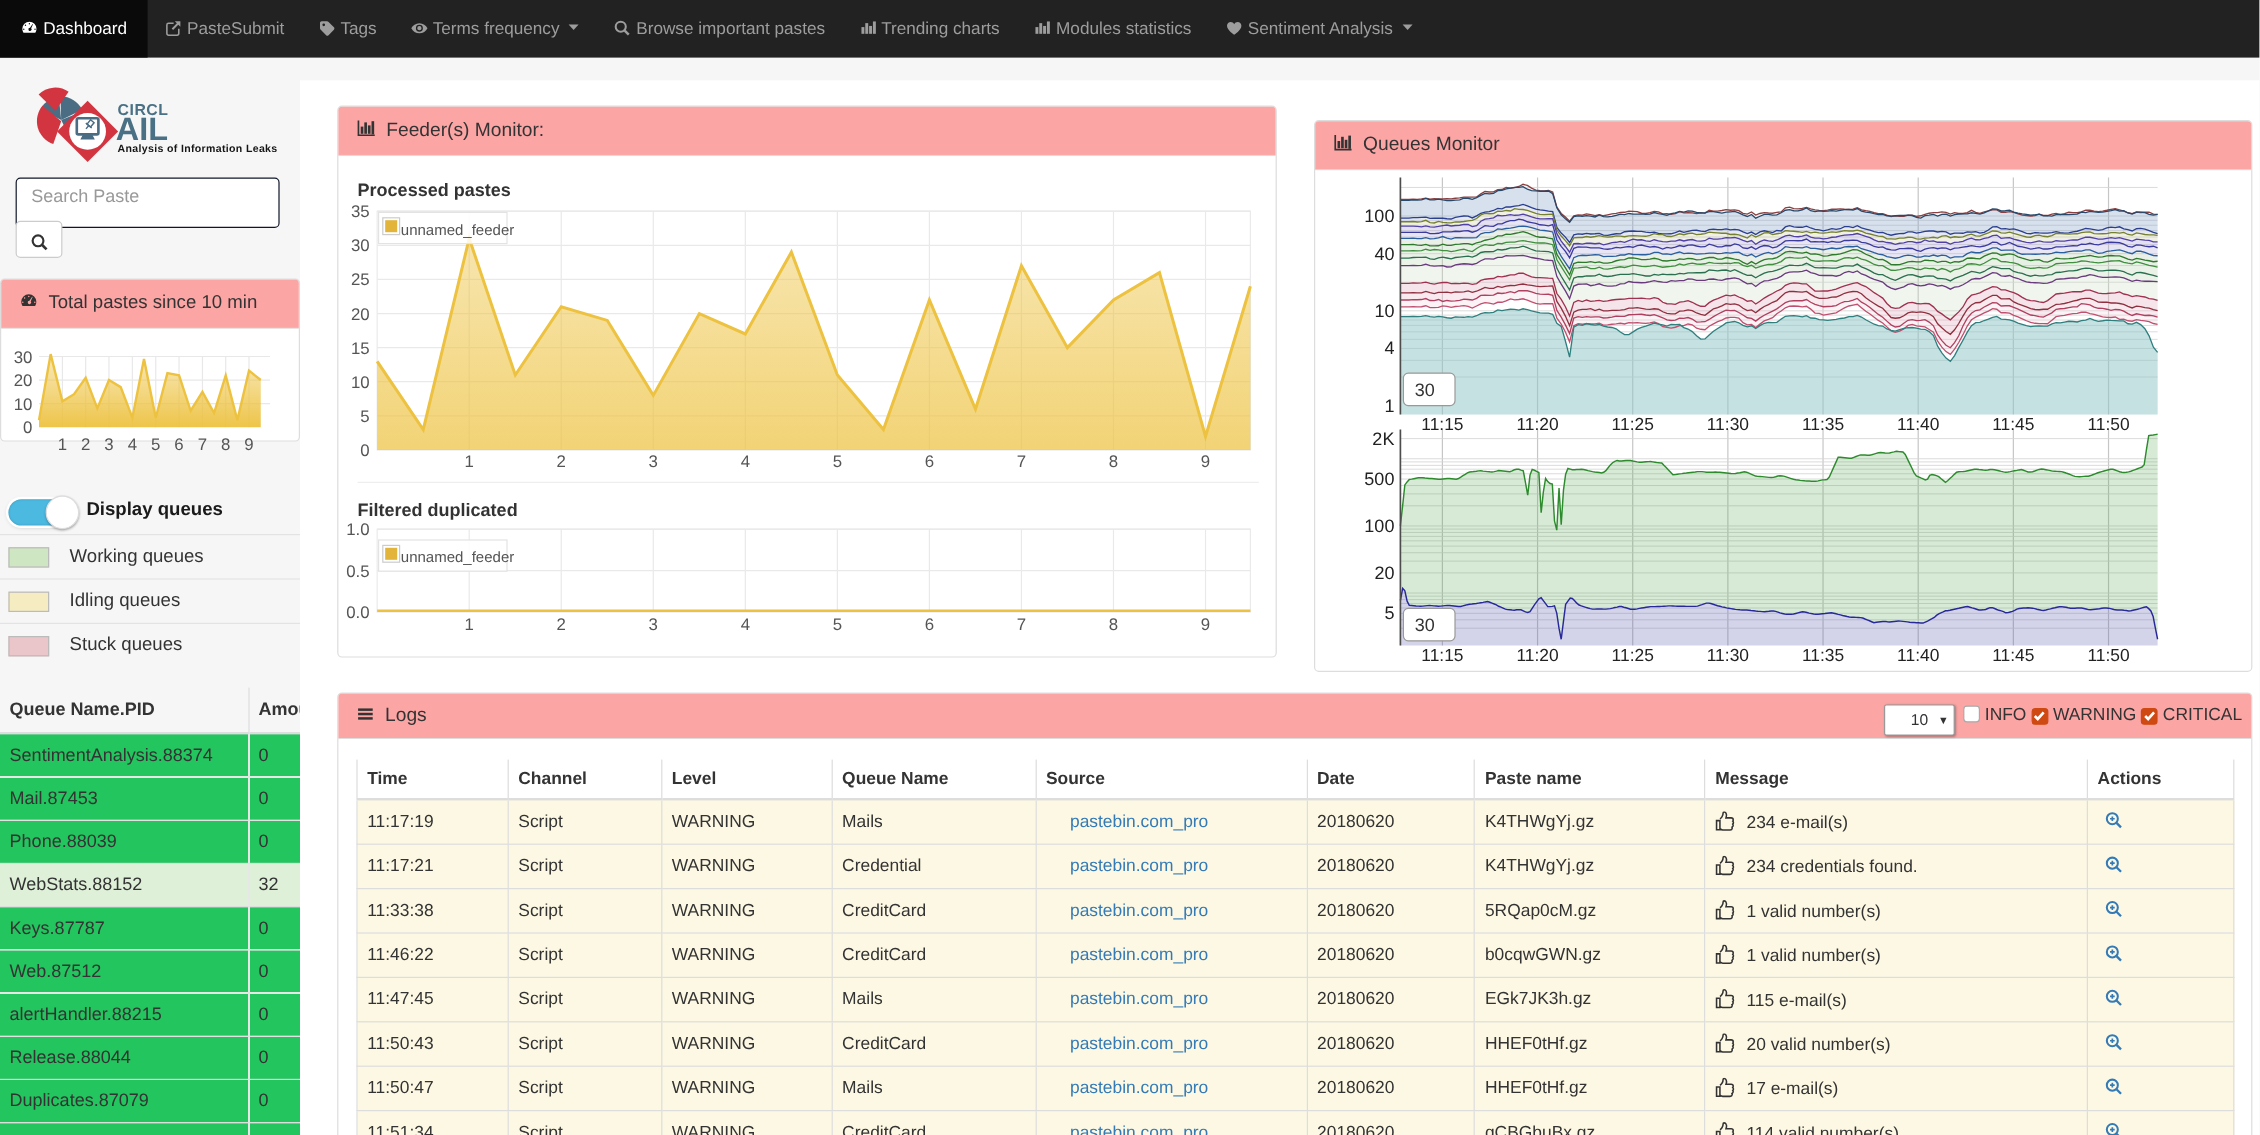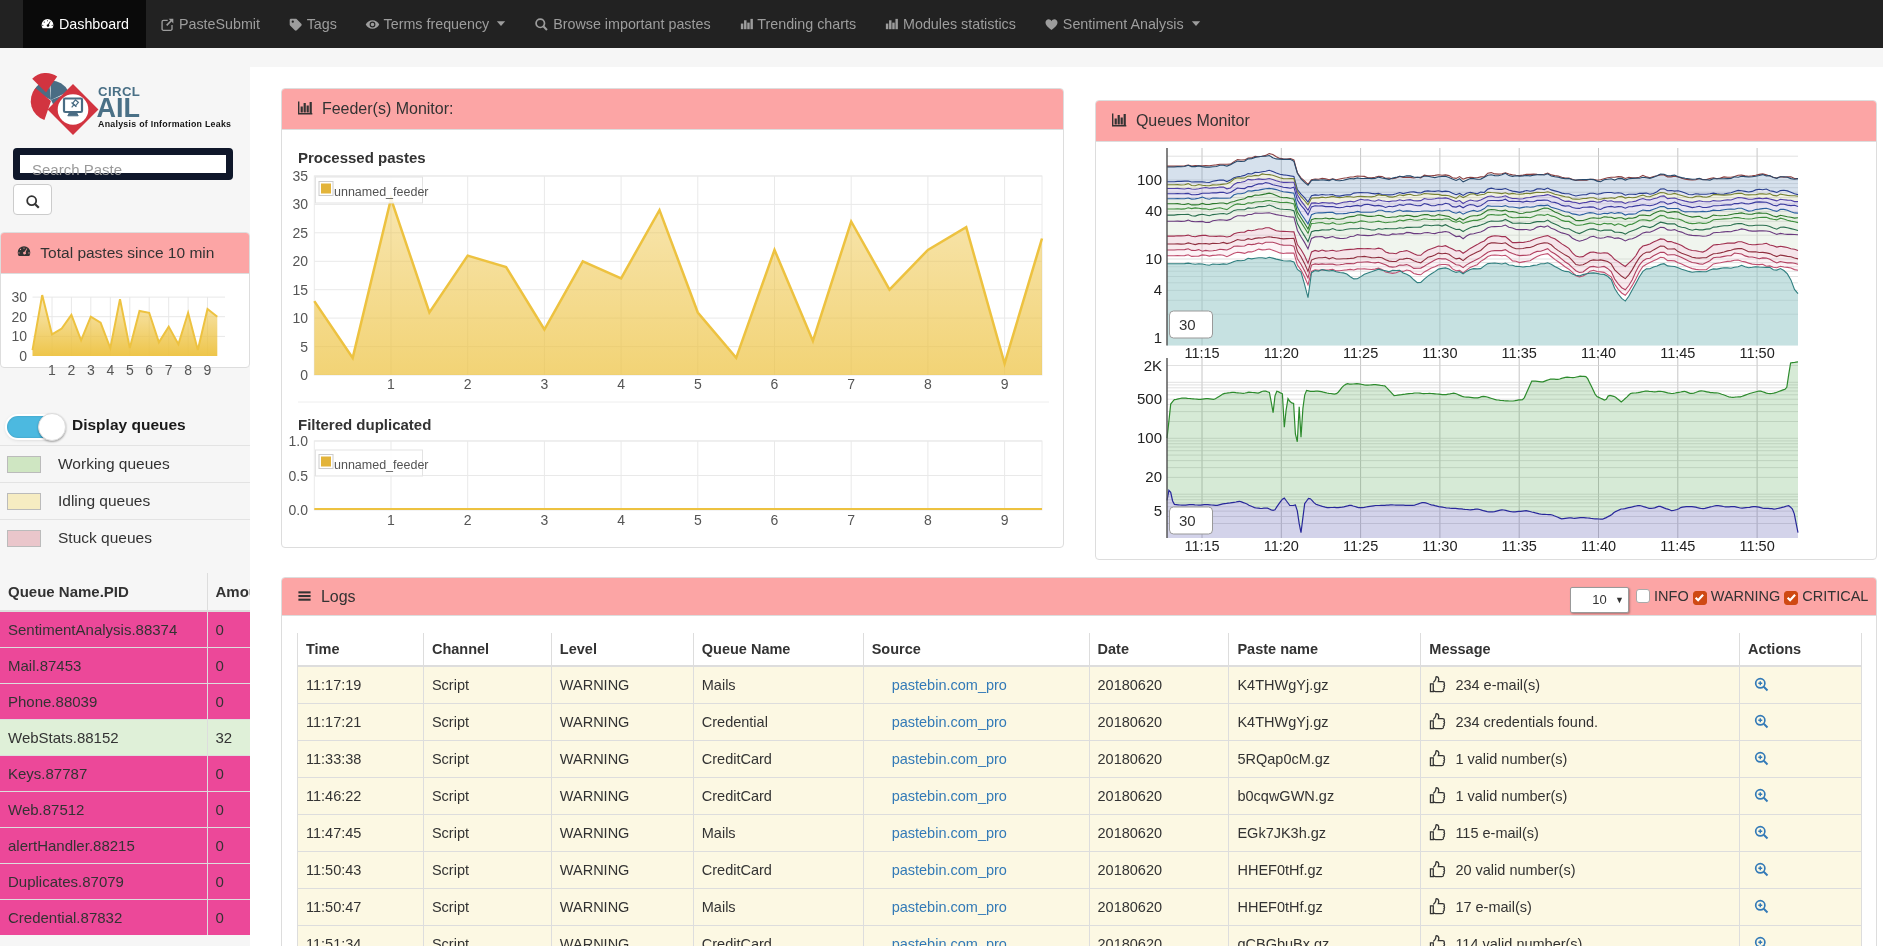--- a/index.html
+++ b/index.html
@@ -1,25 +1,25 @@
 <!DOCTYPE html>
 <html><head><meta charset="utf-8"><style>
 * { margin:0; padding:0; box-sizing:border-box; }
 svg text { font-family:"Liberation Sans", sans-serif; }
 body { width:1883px; height:946px; overflow:hidden; position:relative;
   font-family:"Liberation Sans", sans-serif; background:#f6f6f6; font-size:14px; color:#333; }
-.nav { position:absolute; left:0; top:0; width:1883px; height:48px; background:#222; display:flex; z-index:5;padding-left:23px; }
+.nav { position:absolute; left:0; top:0; width:1883px; height:48px; background:#222; display:flex; z-index:5; }
 .navitem { line-height:48px; padding:0 14px; color:#9d9d9d; font-size:14.3px; white-space:nowrap; }
 .navitem.active { background:#0a0a0a; color:#fff; padding:0 17px; }
 #main { position:absolute; left:250px; top:67px; width:1633px; height:879px; background:#fff; }
 .panel { position:absolute; background:#fff; border:1px solid #ddd; border-radius:4px; }
 .phead { height:41px; background:#fca5a5; border-bottom:1px solid #ddd; border-radius:3px 3px 0 0;
   font-size:16px; color:#333; line-height:40px; padding-left:15px; }
 #sidebar { position:absolute; left:0; top:0; width:250px; height:946px; }
-#searchbox { position:absolute; left:13px; top:148px; width:220px; height:32px; border:7px solid #0f172a;
+#searchbox { position:absolute; left:13px; top:148px; width:220px; height:42px; border:1px solid #0f172a;
   border-radius:4px; background:#fff; font-size:15px; color:#999; line-height:30px; padding-left:12px; }
 #searchbtn { position:absolute; left:13px; top:184px; width:39px; height:31px; border:1px solid #ccc;
   border-radius:4px; background:#fff; text-align:center; line-height:34px; }
 #sidepanel { position:absolute; left:0px; top:232px; width:250px; height:136px; background:#fff;
   border:1px solid #ddd; border-radius:4px; }
 #sidepanel .phead { font-size:15.5px; border-radius:3px 3px 0 0; }
 .togglerow { position:absolute; left:0; top:407px; width:250px; height:38px; }
 .toggle { position:absolute; left:7px; top:9px; width:57px; height:22px; border-radius:12px;
   background:#4cb9e0; box-shadow:inset 0 0 2px rgba(0,0,0,.2), 0 0 0 2px #fff, 0 1px 4px rgba(0,0,0,.25); }
 .knob { position:absolute; right:-2px; top:-3px; width:28px; height:28px; border-radius:50%;
@@ -27,21 +27,21 @@
 .togglelbl { position:absolute; left:72px; top:9px; font-size:15.5px; font-weight:bold; color:#1a1a1a; }
 .legrow { position:absolute; left:0; width:250px; height:37px; border-top:1px solid #e3e3e3; }
 .legrow .sw { position:absolute; left:7px; top:10px; width:34px; height:17px; border:1px solid #bbb; }
 .legrow .lt { position:absolute; left:58px; top:9px; font-size:15.5px; color:#333; }
 #qtbl { position:absolute; left:0; top:573px; width:250px; border-collapse:collapse; font-size:15px; table-layout:fixed; }
 #qtbl th { text-align:left; font-weight:bold; padding:9px 8px; border-bottom:2px solid #ddd; line-height:19px; overflow:hidden; white-space:nowrap; }
 #qtbl td { padding:8px; border-top:1px solid #ddd; line-height:19px; overflow:hidden; white-space:nowrap; }
 #qtbl td.qn { border-right:1px solid #ddd; }
 #qtbl col.c1 { width:207px; }
 #qtbl th:last-child, #qtbl td:last-child { padding-right:1px; }
-#qtbl tr.w td { background:#ec4899; }
+#qtbl tr.w td { background:#22c55e; }
 #qtbl tr.s td { background:#dff0d8; }
 #logs table { border-collapse:collapse; width:1565px; font-size:14.5px; margin:17px 15px 15px; }
 #logs th { text-align:left; font-weight:bold; padding:8px; border:1px solid #ddd; border-top:none; border-bottom:2px solid #ddd; }
 #logs td { padding:8px; border:1px solid #ddd; background:#fcf8e3; height:37px; }
 #logs a { color:#337ab7;padding-left:20px; }
 .cb { display:inline-block; width:14px; height:14px; border:1px solid #aaa; border-radius:3px;
   background:#fff; vertical-align:-2px; }
 .cb.on { background:#cf4913; border-color:#cf4913; text-align:center; line-height:10px; }
 </style></head>
 <body>
@@ -203,20 +203,24 @@
         <tr class="w">
           <td class="qn">Keys.87787</td>
           <td class="qa">0</td>
         </tr>
         <tr class="w">
           <td class="qn">Web.87512</td>
           <td class="qa">0</td>
         </tr>
         <tr class="w">
           <td class="qn">alertHandler.88215</td>
+          <td class="qa">0</td>
+        </tr>
+        <tr class="w">
+          <td class="qn">Release.88044</td>
           <td class="qa">0</td>
         </tr>
         <tr class="w">
           <td class="qn">Duplicates.87079</td>
           <td class="qa">0</td>
         </tr>
         <tr class="w">
           <td class="qn">Credential.87832</td>
           <td class="qa">0</td>
         </tr>

